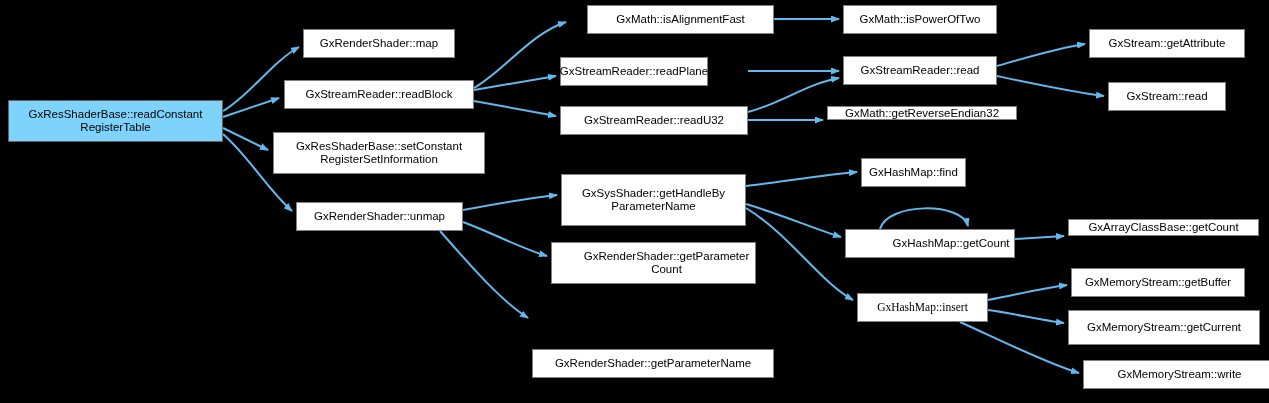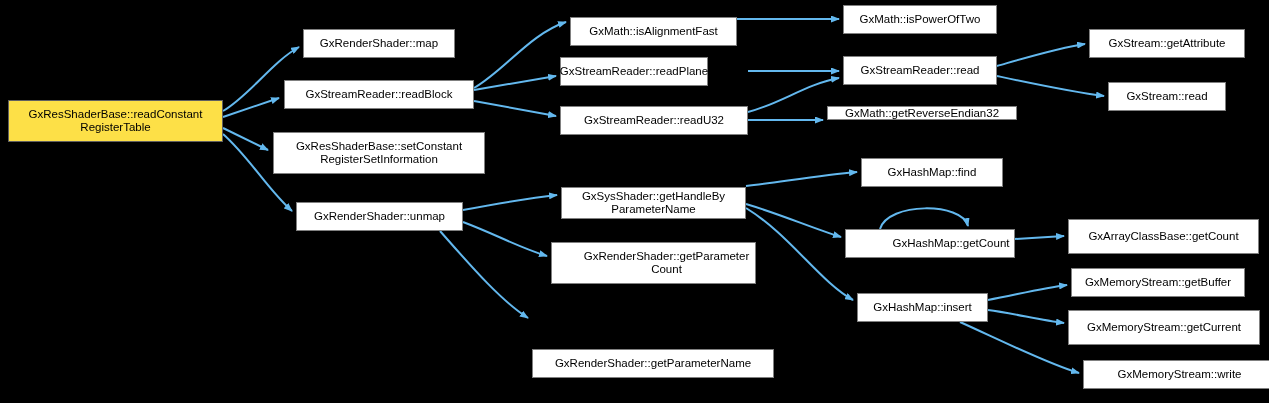--- a/index.html
+++ b/index.html
@@ -32,21 +32,21 @@
     line-height: 13px;
     display: flex;
     align-items: center;
     justify-content: center;
     text-align: center;
     white-space: pre-line;
     letter-spacing: 0px;
     z-index: 2;
   }
   .node.root {
-    background: #fde047;
+    background: #7dd3fc;
     border: 1px solid #606060;
   }
 </style>
 </head>
 <body>
 
 <div id="graph-canvas">
   <svg id="edge-layer" viewBox="0 0 1269 403">
     <defs>
       <marker id="arrow" markerWidth="9" markerHeight="7" refX="8" refY="3.5" orient="auto" markerUnits="userSpaceOnUse">
@@ -81,34 +81,34 @@
       </g>
   </svg>
   <div id="node-group">
       <div class="node root" style="left: 8px; top: 100px; width: 215px; height: 42px;">GxResShaderBase::readConstant
 RegisterTable</div>
       <div class="node" style="left: 303px; top: 29px; width: 152px; height: 29px;">GxRenderShader::map</div>
       <div class="node" style="left: 284px; top: 80px; width: 190px; height: 29px;">GxStreamReader::readBlock</div>
       <div class="node" style="left: 273px; top: 132px; width: 212px; height: 42px;">GxResShaderBase::setConstant
 RegisterSetInformation</div>
       <div class="node" style="left: 296px; top: 202px; width: 167px; height: 29px;">GxRenderShader::unmap</div>
-      <div class="node" style="left: 570px; top: 5px; width: 167px; height: 29px; margin-top: 12px;">GxMath::isAlignmentFast</div>
+      <div class="node" style="left: 587px; top: 5px; width: 187px; height: 29px;">GxMath::isAlignmentFast</div>
       <div class="node" style="left: 560px; top: 57px; width: 148px; height: 29px;">GxStreamReader::readPlane</div>
       <div class="node" style="left: 560px; top: 106px; width: 188px; height: 29px;">GxStreamReader::readU32</div>
-      <div class="node" style="left: 561px; top: 174px; width: 185px; height: 32px; margin-top: 13px;">GxSysShader::getHandleBy
+      <div class="node" style="left: 561px; top: 174px; width: 185px; height: 52px;">GxSysShader::getHandleBy
 ParameterName</div>
       <div class="node" style="left: 551px; top: 242px; width: 205px; height: 42px; padding-left: 26px;">GxRenderShader::getParameter
 Count</div>
       <div class="node" style="left: 532px; top: 309px; width: 242px; height: 29px; margin-top: 40px;">GxRenderShader::getParameterName</div>
       <div class="node" style="left: 843px; top: 5px; width: 154px; height: 29px;">GxMath::isPowerOfTwo</div>
       <div class="node" style="left: 843px; top: 56px; width: 154px; height: 29px;">GxStreamReader::read</div>
       <div class="node" style="left: 827px; top: 106px; width: 190px; height: 14px;">GxMath::getReverseEndian32</div>
-      <div class="node" style="left: 861px; top: 158px; width: 142px; height: 29px;">GxHashMap::find</div>
+      <div class="node" style="left: 861px; top: 158px; width: 105px; height: 29px;">GxHashMap::find</div>
       <div class="node" style="left: 845px; top: 229px; width: 170px; height: 29px; padding-left: 42px;">GxHashMap::getCount</div>
-      <div class="node" style="left: 857px; top: 293px; width: 131px; height: 29px;">GxHashMap::insert</div>
+      <div class="node" style="left: 857px; top: 293px; width: 131px; height: 29px; font-family: Liberation Serif, serif;">GxHashMap::insert</div>
       <div class="node" style="left: 1089px; top: 29px; width: 156px; height: 29px;">GxStream::getAttribute</div>
       <div class="node" style="left: 1108px; top: 82px; width: 118px; height: 29px;">GxStream::read</div>
-      <div class="node" style="left: 1068px; top: 219px; width: 191px; height: 35px;">GxArrayClassBase::getCount</div>
+      <div class="node" style="left: 1068px; top: 219px; width: 191px; height: 17px;">GxArrayClassBase::getCount</div>
       <div class="node" style="left: 1071px; top: 268px; width: 174px; height: 29px;">GxMemoryStream::getBuffer</div>
       <div class="node" style="left: 1068px; top: 310px; width: 192px; height: 35px;">GxMemoryStream::getCurrent</div>
       <div class="node" style="left: 1083px; top: 360px; width: 193px; height: 29px;">GxMemoryStream::write</div>
     </div>
 </div>
 
 </body></html>

